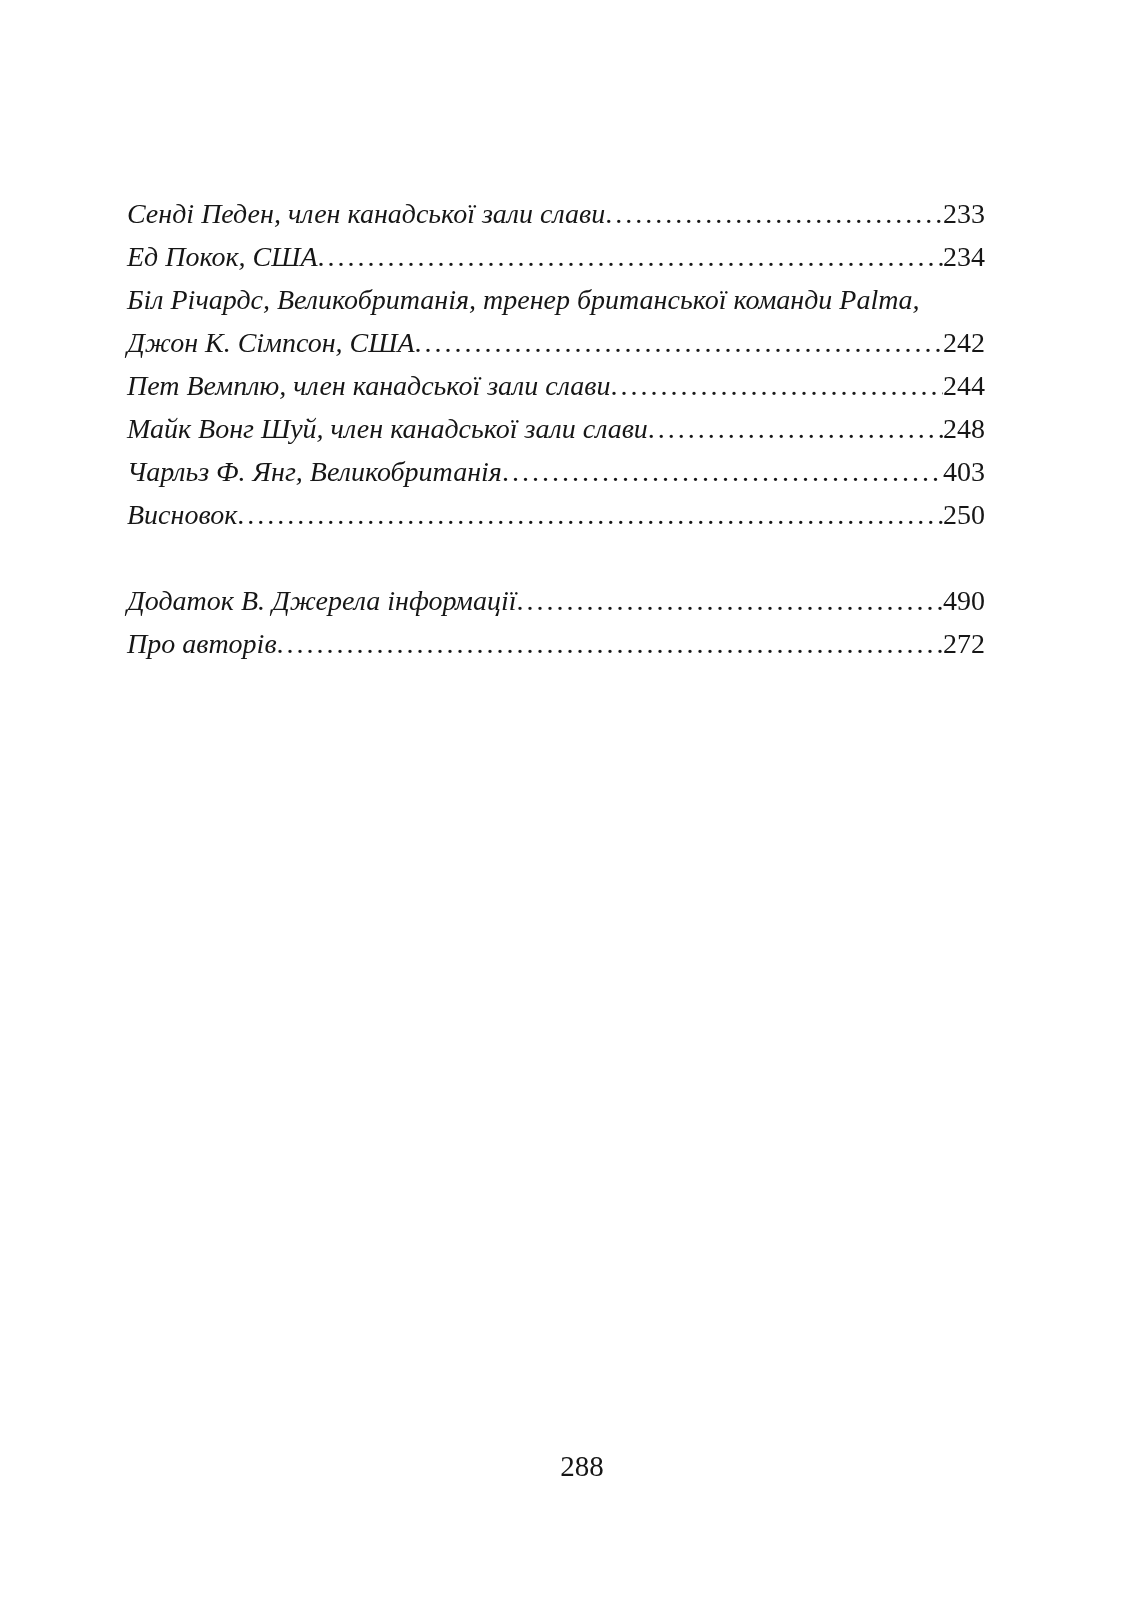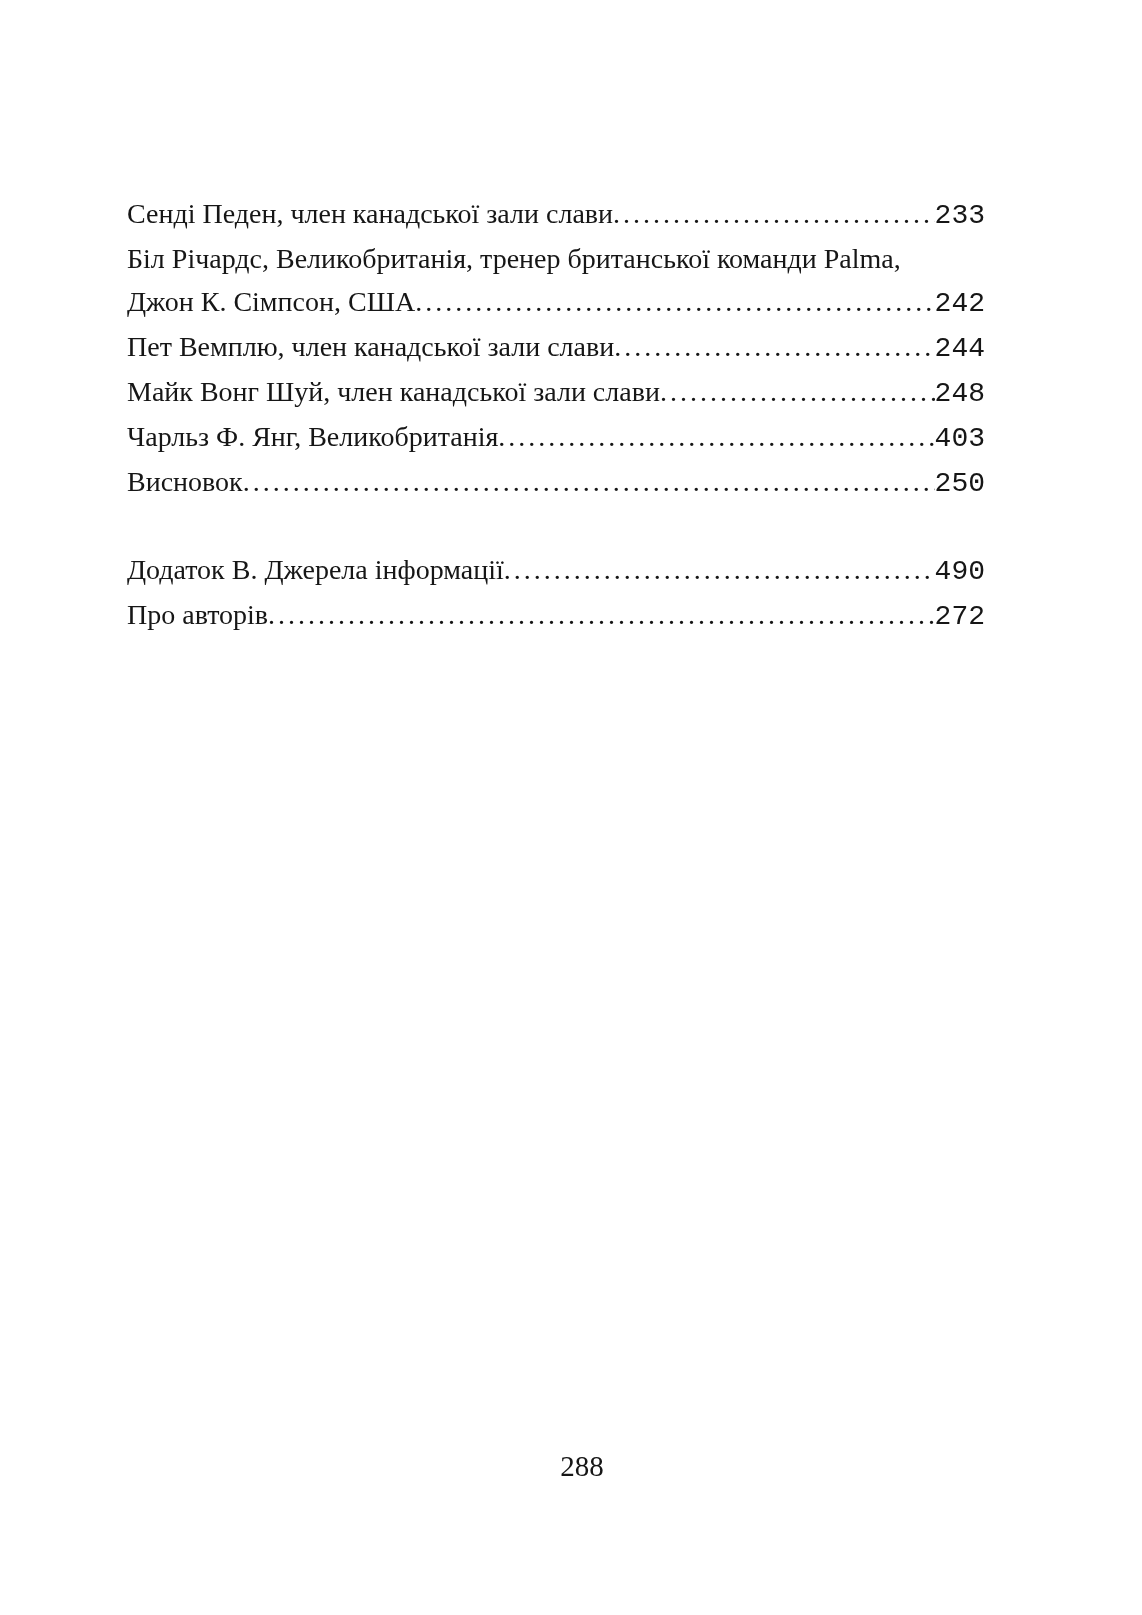--- a/index.html
+++ b/index.html
@@ -24,35 +24,35 @@
     font-size: 28px;
     line-height: 43px;
   }
   .toc-row {
     display: flex;
     align-items: baseline;
   }
   .toc-text {
     white-space: nowrap;
     flex: 0 0 auto;
+    font-style: italic;
   }
   .toc-dots {
     flex: 1 1 auto;
     min-width: 0;
     overflow: hidden;
     white-space: nowrap;
   }
   .toc-dots::after {
     content: "........................................................................................................................................................................";
     letter-spacing: 3px;
   }
   .toc-page {
     flex: 0 0 auto;
     white-space: nowrap;
-    font-family: Liberation Mono, monospace;
   }
   .section-spacer {
     height: 43px;
   }
   .footer {
     position: absolute;
     left: 0;
     top: 1448px;
     width: 100%;
     text-align: center;
@@ -67,20 +67,25 @@
 <div class="page">
 
   <div class="toc">
 
     <div class="toc-row">
       <span class="toc-text">Сенді Педен, член канадської зали слави</span>
       <span class="toc-dots"></span>
       <span class="toc-page">233</span>
     </div>
 
+    <div class="toc-row">
+      <span class="toc-text">Ед Покок, США</span>
+      <span class="toc-dots"></span>
+      <span class="toc-page">234</span>
+    </div>
 
     <div class="toc-row">
       <span class="toc-text">Біл Річардс, Великобританія, тренер британської команди Palma,</span>
     </div>
 
 
     <div class="toc-row">
       <span class="toc-text">Джон К. Сімпсон, США</span>
       <span class="toc-dots"></span>
       <span class="toc-page">242</span>

